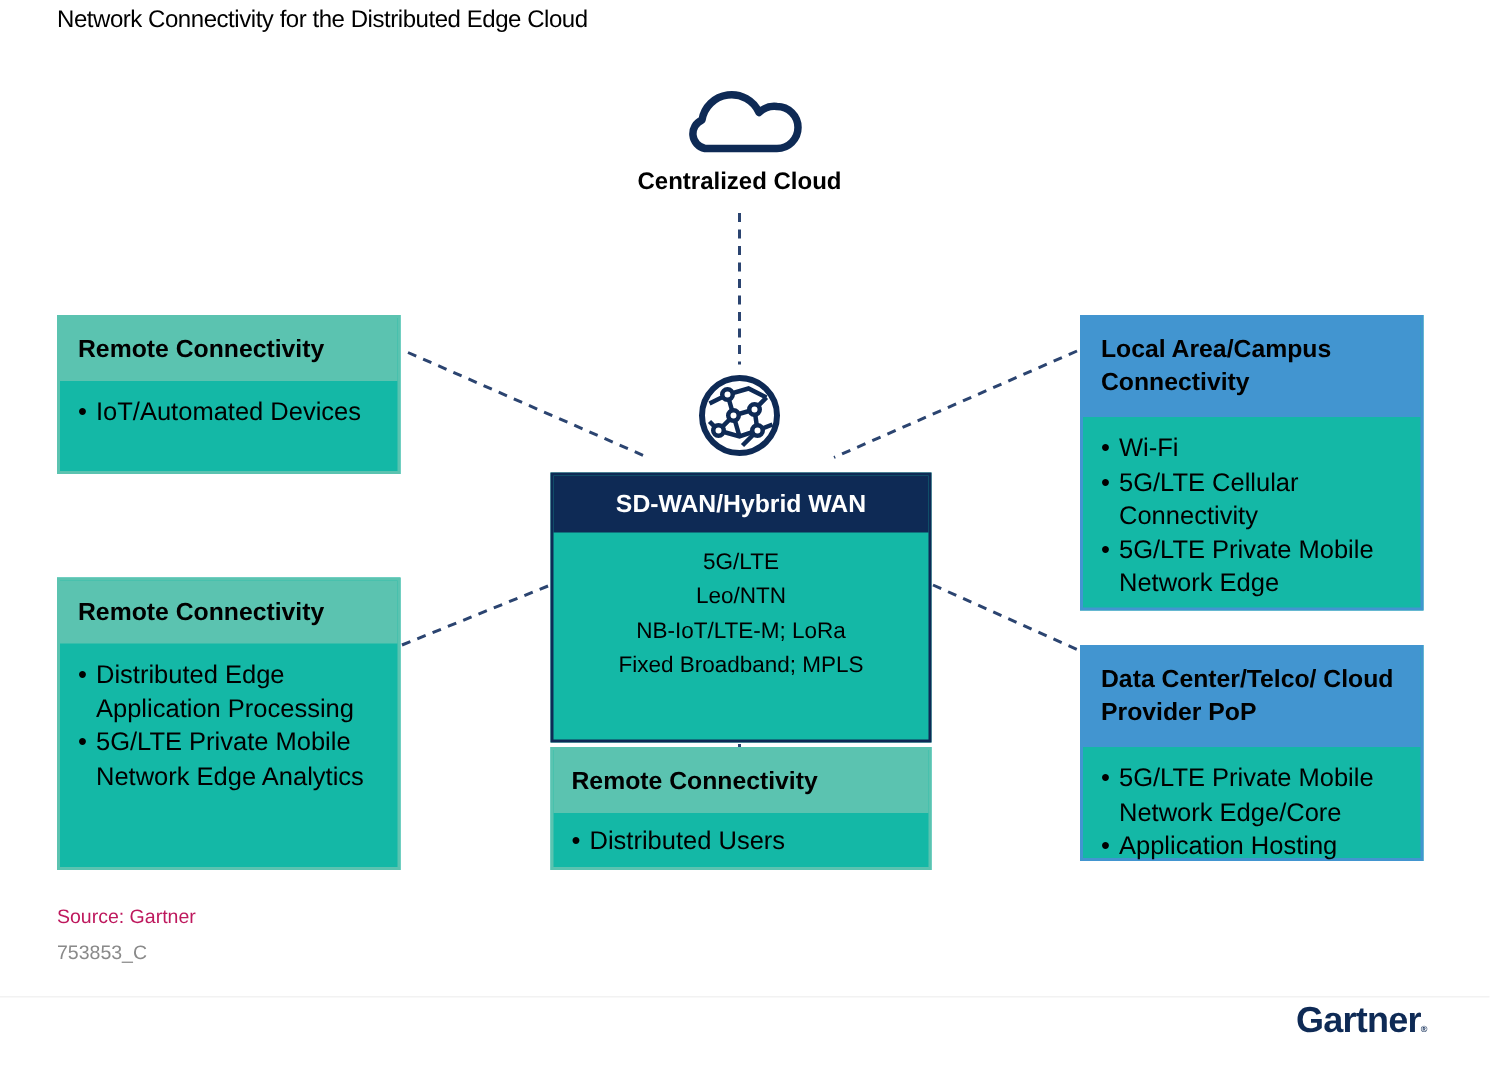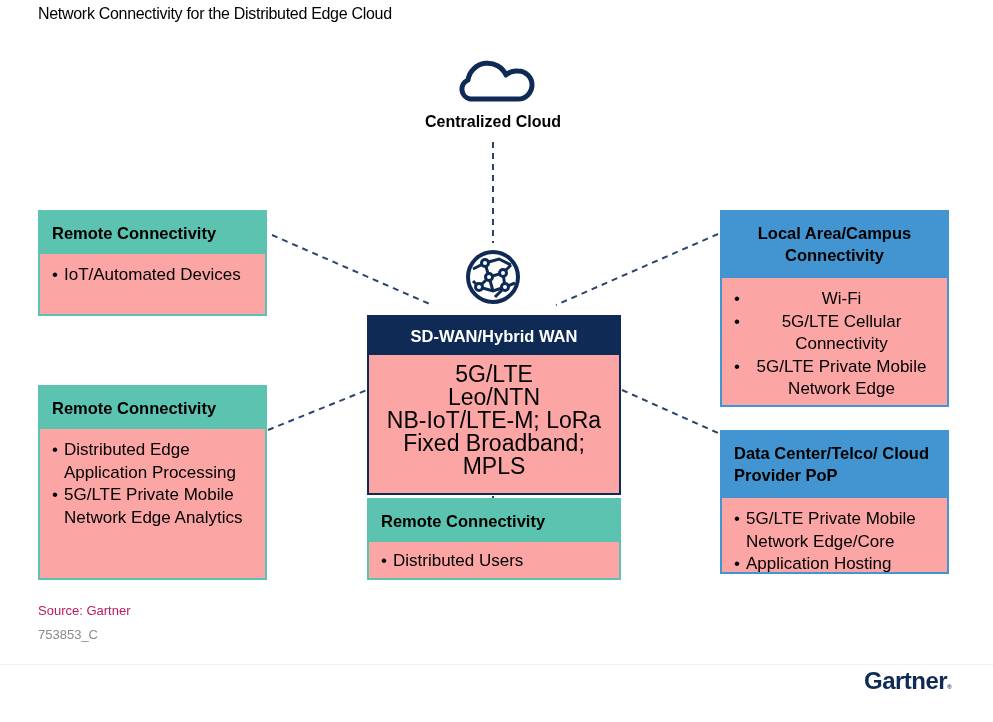--- a/index.html
+++ b/index.html
@@ -3,32 +3,32 @@
   <meta charset="utf-8">
   <style>
     html, body { margin: 0; padding: 0; background: #ffffff; }
     body { width: 993px; height: 722px; position: relative; overflow: hidden;
       font-family: "Liberation Sans", sans-serif; color: #000; }
     .title { position: absolute; left: 38px; top: 5px; font-size: 16px; font-weight: normal; letter-spacing: -0.3px; }
     svg.connectors { position: absolute; left: 0; top: 0; }
     .cloud-icon { position: absolute; left: 450px; top: 52px; width: 86px; height: 52px; }
     .cloud-label { position: absolute; left: 393px; top: 113px; width: 200px; text-align: center; font-size: 16px; font-weight: bold; }
     .globe-icon { position: absolute; left: 465px; top: 249px; width: 56px; height: 56px; }
-    .box { position: absolute; background: #fca5a5; box-sizing: border-box; }
+    .box { position: absolute; background: #14b8a6; box-sizing: border-box; }
     .box .hdr { font-weight: bold; font-size: 16.5px; line-height: 22px; padding: 10px 12px 9px 12px; box-sizing: border-box; }
     .box ul { list-style: none; margin: 0; padding: 10px 10px 8px 12px; font-size: 17px; line-height: 22.5px; }
     .box li { position: relative; padding-left: 12px; }
     .box li::before { content: "•"; position: absolute; left: 0; }
     .teal { border: 2px solid #5bc3b0; }
     .teal .hdr { background: #5bc3b0; }
     .blue { border: 2px solid #4295d0; }
     .blue .hdr { background: #4295d0; }
     .navy { border: 2px solid #0e2a55; }
     .navy .hdr { background: #0e2a55; color: #fff; text-align: center; }
-    .navy .center-list { text-align: center; font-size: 23px; line-height: 23px; padding: 8px 6px 6px 6px; }
+    .navy .center-list { text-align: center; font-size: 15px; line-height: 23px; padding: 8px 6px 6px 6px; }
     .source { position: absolute; left: 38px; top: 603px; font-size: 13px; color: #be185d; }
     .figid { position: absolute; left: 38px; top: 627px; font-size: 13px; color: #8a8a8a; }
     .divider { position: absolute; left: 0; top: 664px; width: 993px; height: 1px; background: #f2f2f2; }
     .logo { position: absolute; left: 864px; top: 667px; font-size: 24px; font-weight: bold; color: #0e2a55; letter-spacing: -0.5px; }
     .logo .reg { font-size: 6px; vertical-align: 0; }
   </style>
 </head>
 <body>
 
 <div class="title">Network Connectivity for the Distributed Edge Cloud</div>
@@ -93,21 +93,21 @@
   </ul>
 </div>
 
 <div class="box teal" style="left:367px; top:498px; width:254px; height:82px;">
   <div class="hdr" style="height:42px;">Remote Connectivity</div>
   <ul style="padding-top:8px;">
     <li>Distributed Users</li>
   </ul>
 </div>
 
-<div class="box blue" style="left:720px; top:210px; width:229px; height:197px;text-align:center;">
+<div class="box blue" style="left:720px; top:210px; width:229px; height:197px;">
   <div class="hdr" style="height:66px;">Local Area/Campus Connectivity</div>
   <ul>
     <li>Wi-Fi</li>
     <li>5G/LTE Cellular Connectivity</li>
     <li>5G/LTE Private Mobile Network Edge</li>
   </ul>
 </div>
 
 <div class="box blue" style="left:720px; top:430px; width:229px; height:144px;">
   <div class="hdr" style="height:66px;">Data Center/Telco/ Cloud Provider PoP</div>

